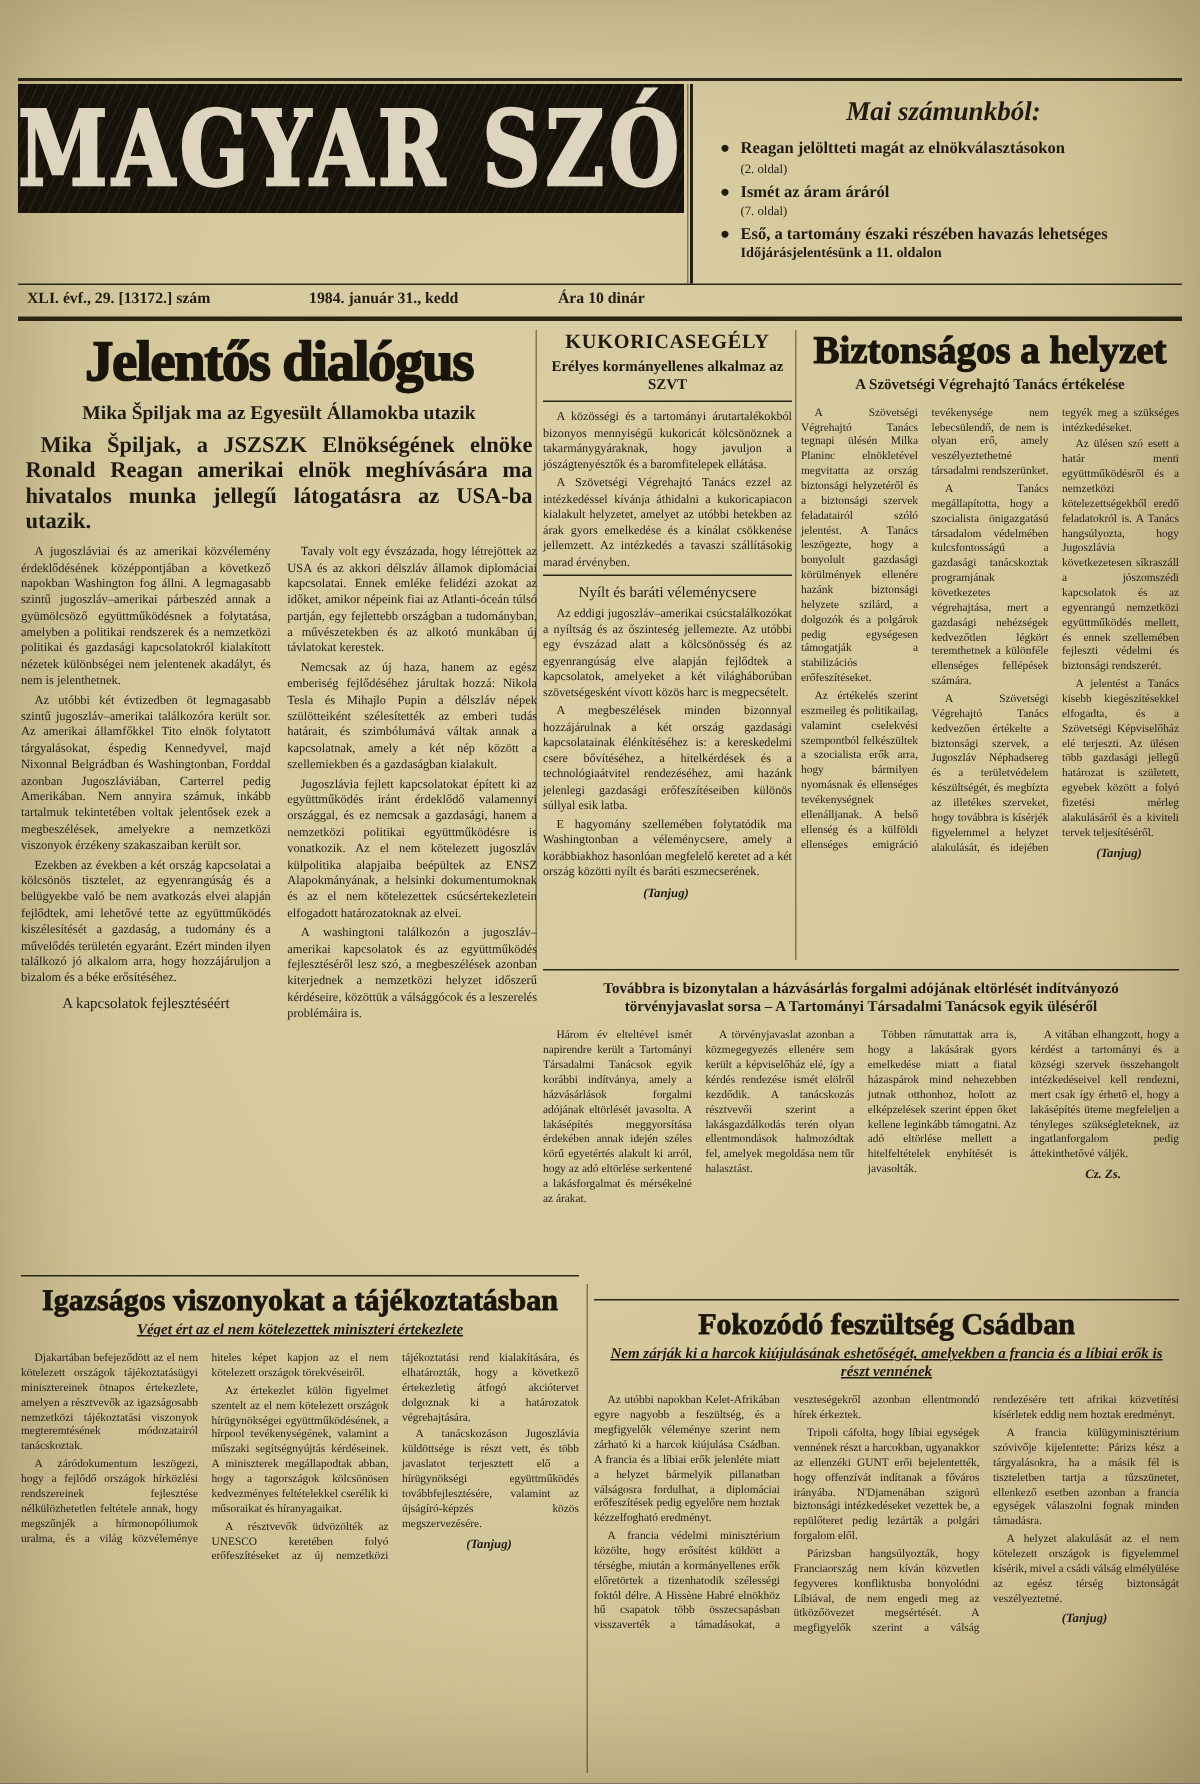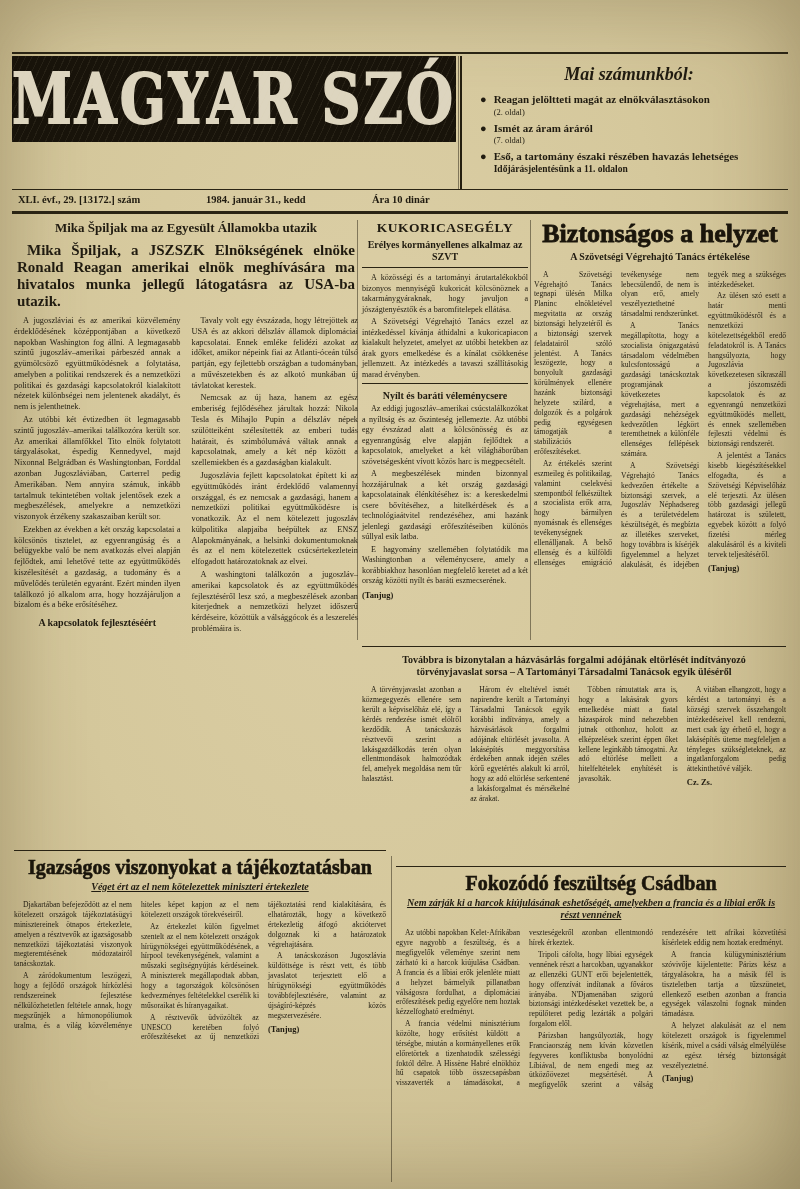--- a/index.html
+++ b/index.html
@@ -37,29 +37,29 @@
   .hl-lg{font-size:26px;font-weight:bold;text-align:center;line-height:1.02;color:#1a150b;
     -webkit-text-stroke:.8px #1a150b;margin:1px 0 3px;}
   .hl-md{font-size:30px;font-weight:bold;text-align:center;line-height:1.02;color:#1a150b;
     -webkit-text-stroke:.9px #1a150b;margin:1px 0 4px;}
   .hl-sm{font-size:20px;font-weight:bold;text-align:center;line-height:1.05;color:#1a150b;
     -webkit-text-stroke:.55px #1a150b;margin:1px 0 3px;}
   .deck{font-size:13px;font-weight:bold;text-align:center;margin-bottom:6px;}
   .lead-par{font-size:15px;font-weight:bold;text-align:justify;text-indent:10px;padding:0 3px;margin:0 0 6px;}
   .subhead{font-size:10px;font-weight:bold;text-align:center;line-height:1.22;margin:2px 8px 7px;}
   .subhead.it{font-style:italic;text-decoration:underline;}
-  .crosshead{font-size:10px;font-weight:bold;text-align:center;margin:6px 0 3px;}
+  .crosshead{font-size:10px;font-weight:normal;text-align:center;margin:6px 0 3px;}
   p.np{margin:0 0 2px;text-indent:9px;text-align:justify;hyphens:auto;}
   .fs83 p.np{font-size:8.3px;line-height:1.3;}
   .fs80 p.np{font-size:8.1px;line-height:1.3;}
   .fs76 p.np{font-size:7.6px;line-height:1.3;}
   .cols2{column-count:2;column-gap:11px;}
   .cols3{column-count:3;column-gap:9px;}
   .cols4{column-count:4;column-gap:9px;}
-  .sig{font-weight:bold;text-align:left;font-size:8.5px;margin-top:3px;padding-right:2px;}
+  .sig{font-weight:bold;font-style:italic;text-align:center;font-size:8.5px;margin-top:3px;padding-right:2px;}
   .corn-kicker{font-size:13.5px;font-weight:bold;text-align:center;letter-spacing:.5px;}
   .corn-sub{font-size:10px;font-weight:bold;text-align:center;margin:3px 4px 4px;line-height:1.2;}
   .hair{height:1px;background:#2a2414;margin:3px 0 5px;}
 </style>
 </head>
 <body>
 
 <div class="sheet">
 
   <div class="rule" style="left:12px;top:52px;width:776px;height:2px"></div>
@@ -95,20 +95,21 @@
     </div>
   </div>
 
   <div class="rule" style="left:12px;top:189px;width:776px;height:1px"></div>
   <span class="info" style="left:18px;top:194px">XLI. évf., 29. [13172.] szám</span>
   <span class="info" style="left:206px;top:194px">1984. január 31., kedd</span>
   <span class="info" style="left:372px;top:194px">Ára 10 dinár</span>
   <div class="rule" style="left:12px;top:211px;width:776px;height:3px"></div>
 
   <article style="left:14px;top:220px;width:344px;height:626px">
+    <h1 class="hl-xl">Jelentős dialógus</h1>
     <div class="deck">Mika Špiljak ma az Egyesült Államokba utazik</div>
     <p class="lead-par">Mika Špiljak, a JSZSZK Elnökségének elnöke Ronald Reagan amerikai elnök meghívására ma hivatalos munka jellegű látogatásra az USA-ba utazik.</p>
     <div class="cols2 fs83">
       <p class="np">A jugoszláviai és az amerikai közvélemény érdeklődésének középpontjában a következő napokban Washington fog állni. A legmagasabb szintű jugoszláv–amerikai párbeszéd annak a gyümölcsöző együttműködésnek a folytatása, amelyben a politikai rendszerek és a nemzetközi politikai és gazdasági kapcsolatokról kialakított nézetek különbségei nem jelentenek akadályt, és nem is jelenthetnek.</p>
       <p class="np">Az utóbbi két évtizedben öt legmagasabb szintű jugoszláv–amerikai találkozóra került sor. Az amerikai államfőkkel Tito elnök folytatott tárgyalásokat, éspedig Kennedyvel, majd Nixonnal Belgrádban és Washingtonban, Forddal azonban Jugoszláviában, Carterrel pedig Amerikában. Nem annyira számuk, inkább tartalmuk tekintetében voltak jelentősek ezek a megbeszélések, amelyekre a nemzetközi viszonyok érzékeny szakaszaiban került sor.</p>
       <p class="np">Ezekben az években a két ország kapcsolatai a kölcsönös tisztelet, az egyenrangúság és a belügyekbe való be nem avatkozás elvei alapján fejlődtek, ami lehetővé tette az együttműködés kiszélesítését a gazdaság, a tudomány és a művelődés területén egyaránt. Ezért minden ilyen találkozó jó alkalom arra, hogy hozzájáruljon a bizalom és a béke erősítéséhez.</p>
       <h4 class="crosshead">A kapcsolatok fejlesztéséért</h4>
       <p class="np">Tavaly volt egy évszázada, hogy létrejöttek az USA és az akkori délszláv államok diplomáciai kapcsolatai. Ennek emléke felidézi azokat az időket, amikor népeink fiai az Atlanti-óceán túlsó partján, egy fejlettebb országban a tudományban, a művészetekben és az alkotó munkában új távlatokat kerestek.</p>
       <p class="np">Nemcsak az új haza, hanem az egész emberiség fejlődéséhez járultak hozzá: Nikola Tesla és Mihajlo Pupin a délszláv népek szülötteiként szélesítették az emberi tudás határait, és szimbólumává váltak annak a kapcsolatnak, amely a két nép között a szellemiekben és a gazdaságban kialakult.</p>
       <p class="np">Jugoszlávia fejlett kapcsolatokat épített ki az együttműködés iránt érdeklődő valamennyi országgal, és ez nemcsak a gazdasági, hanem a nemzetközi politikai együttműködésre is vonatkozik. Az el nem kötelezett jugoszláv külpolitika alapjaiba beépültek az ENSZ Alapokmányának, a helsinki dokumentumoknak és az el nem kötelezettek csúcsértekezletein elfogadott határozatoknak az elvei.</p>
@@ -151,22 +152,22 @@
       <p class="np">Az ülésen szó esett a határ menti együttműködésről és a nemzetközi kötelezettségekből eredő feladatokról is. A Tanács hangsúlyozta, hogy Jugoszlávia következetesen síkraszáll a jószomszédi kapcsolatok és az egyenrangú nemzetközi együttműködés mellett, és ennek szellemében fejleszti védelmi és biztonsági rendszerét.</p>
       <p class="np">A jelentést a Tanács kisebb kiegészítésekkel elfogadta, és a Szövetségi Képviselőház elé terjeszti. Az ülésen több gazdasági jellegű határozat is született, egyebek között a folyó fizetési mérleg alakulásáról és a kiviteli tervek teljesítéséről.</p>
       <div class="sig">(Tanjug)</div>
     </div>
   </article>
 
   <div class="rule" style="left:362px;top:646px;width:424px;height:1px"></div>
   <article style="left:362px;top:652px;width:424px;height:206px">
     <div class="subhead">Továbbra is bizonytalan a házvásárlás forgalmi adójának eltörlését indítványozó törvényjavaslat sorsa – A Tartományi Társadalmi Tanácsok egyik üléséről</div>
     <div class="cols4 fs76">
+      <p class="np">Három év elteltével ismét napirendre került a Tartományi Társadalmi Tanácsok egyik korábbi indítványa, amely a házvásárlások forgalmi adójának eltörlését javasolta. A lakásépítés meggyorsítása érdekében annak idején széles körű egyetértés alakult ki arról, hogy az adó eltörlése serkentené a lakásforgalmat és mérsékelné az árakat.</p>
       <p class="np">A törvényjavaslat azonban a közmegegyezés ellenére sem került a képviselőház elé, így a kérdés rendezése ismét elölről kezdődik. A tanácskozás résztvevői szerint a lakásgazdálkodás terén olyan ellentmondások halmozódtak fel, amelyek megoldása nem tűr halasztást.</p>
-      <p class="np">Három év elteltével ismét napirendre került a Tartományi Társadalmi Tanácsok egyik korábbi indítványa, amely a házvásárlások forgalmi adójának eltörlését javasolta. A lakásépítés meggyorsítása érdekében annak idején széles körű egyetértés alakult ki arról, hogy az adó eltörlése serkentené a lakásforgalmat és mérsékelné az árakat.</p>
       <p class="np">Többen rámutattak arra is, hogy a lakásárak gyors emelkedése miatt a fiatal házaspárok mind nehezebben jutnak otthonhoz, holott az elképzelések szerint éppen őket kellene leginkább támogatni. Az adó eltörlése mellett a hitelfeltételek enyhítését is javasolták.</p>
       <p class="np">A vitában elhangzott, hogy a kérdést a tartományi és a községi szervek összehangolt intézkedéseivel kell rendezni, mert csak így érhető el, hogy a lakásépítés üteme megfeleljen a tényleges szükségleteknek, az ingatlanforgalom pedig áttekinthetővé váljék.</p>
       <div class="sig">Cz. Zs.</div>
     </div>
   </article>
 
   <div class="rule" style="left:14px;top:850px;width:372px;height:1px"></div>
   <article style="left:14px;top:856px;width:372px;height:326px">
     <h3 class="hl-sm">Igazságos viszonyokat a tájékoztatásban</h3>
     <div class="subhead it">Véget ért az el nem kötelezettek miniszteri értekezlete</div>

